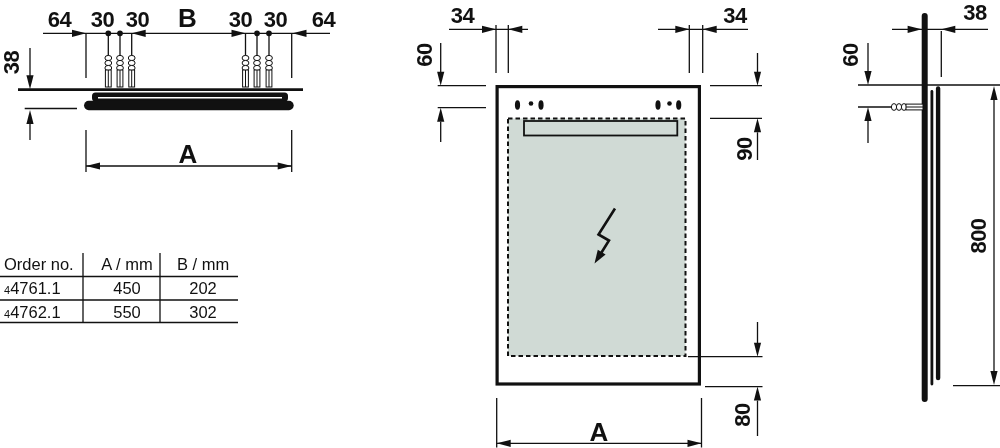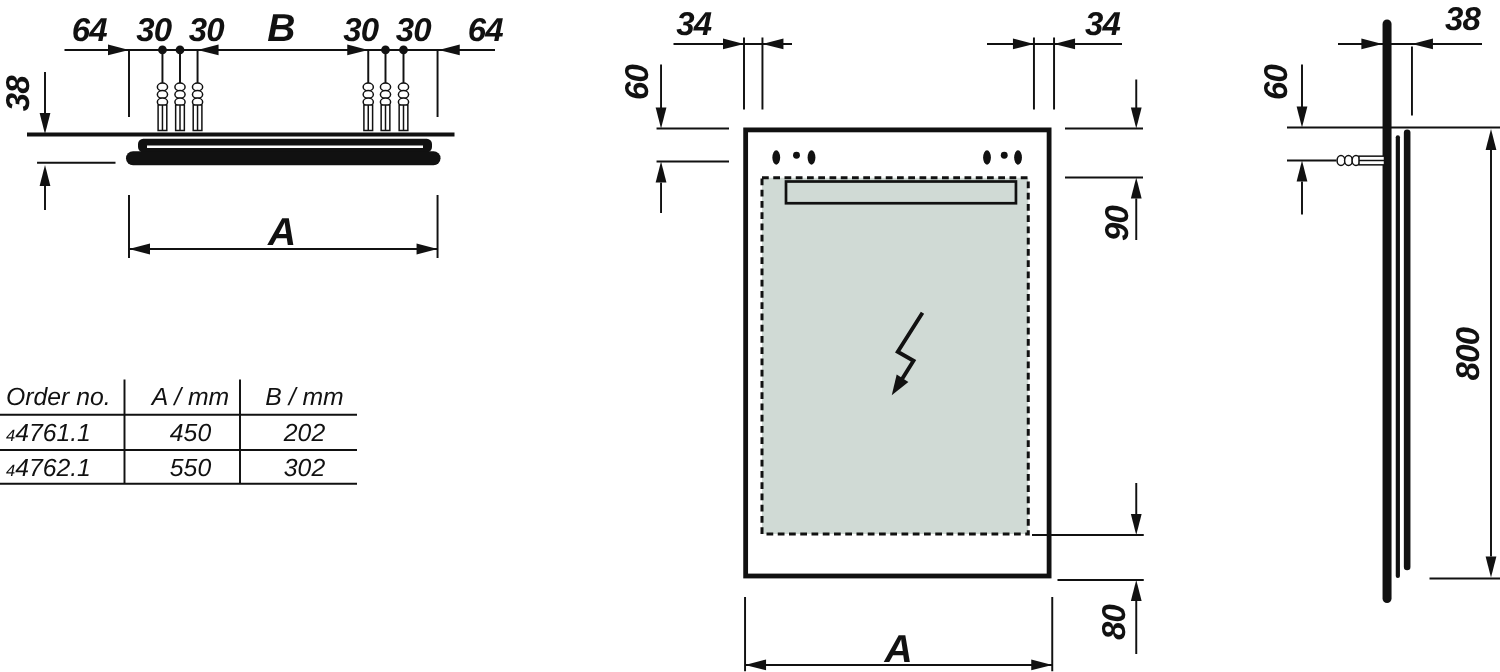--- a/index.html
+++ b/index.html
@@ -1,16 +1,16 @@
 <!DOCTYPE html>
 <html><head>
 <meta charset="utf-8">
 <style>
   html,body{margin:0;padding:0;background:#fff;}
-  .stage{position:relative;width:1000px;height:448px;background:#fff;overflow:hidden;font-style:italic;}
+  .stage{position:relative;width:1000px;height:448px;background:#fff;overflow:hidden;}
   svg{display:block;}
   .ln{stroke:#111;stroke-width:1.3;fill:none;}
   .wall{stroke:#111;stroke-width:2.7;fill:none;}
   .fillb{fill:#111;stroke:none;}
   .wln{stroke:#fff;stroke-width:1.6;fill:none;}
   .frame{fill:#fff;stroke:#111;stroke-width:3.2;}
   .glassr{stroke:#111;stroke-width:2;stroke-dasharray:4.5 3;}
   .glassl{stroke:#111;stroke-width:1.8;}
   .anchor{fill:#fff;stroke:#111;stroke-width:1;}
   .bolt{stroke:#111;stroke-width:2.6;fill:none;stroke-linejoin:miter;}

